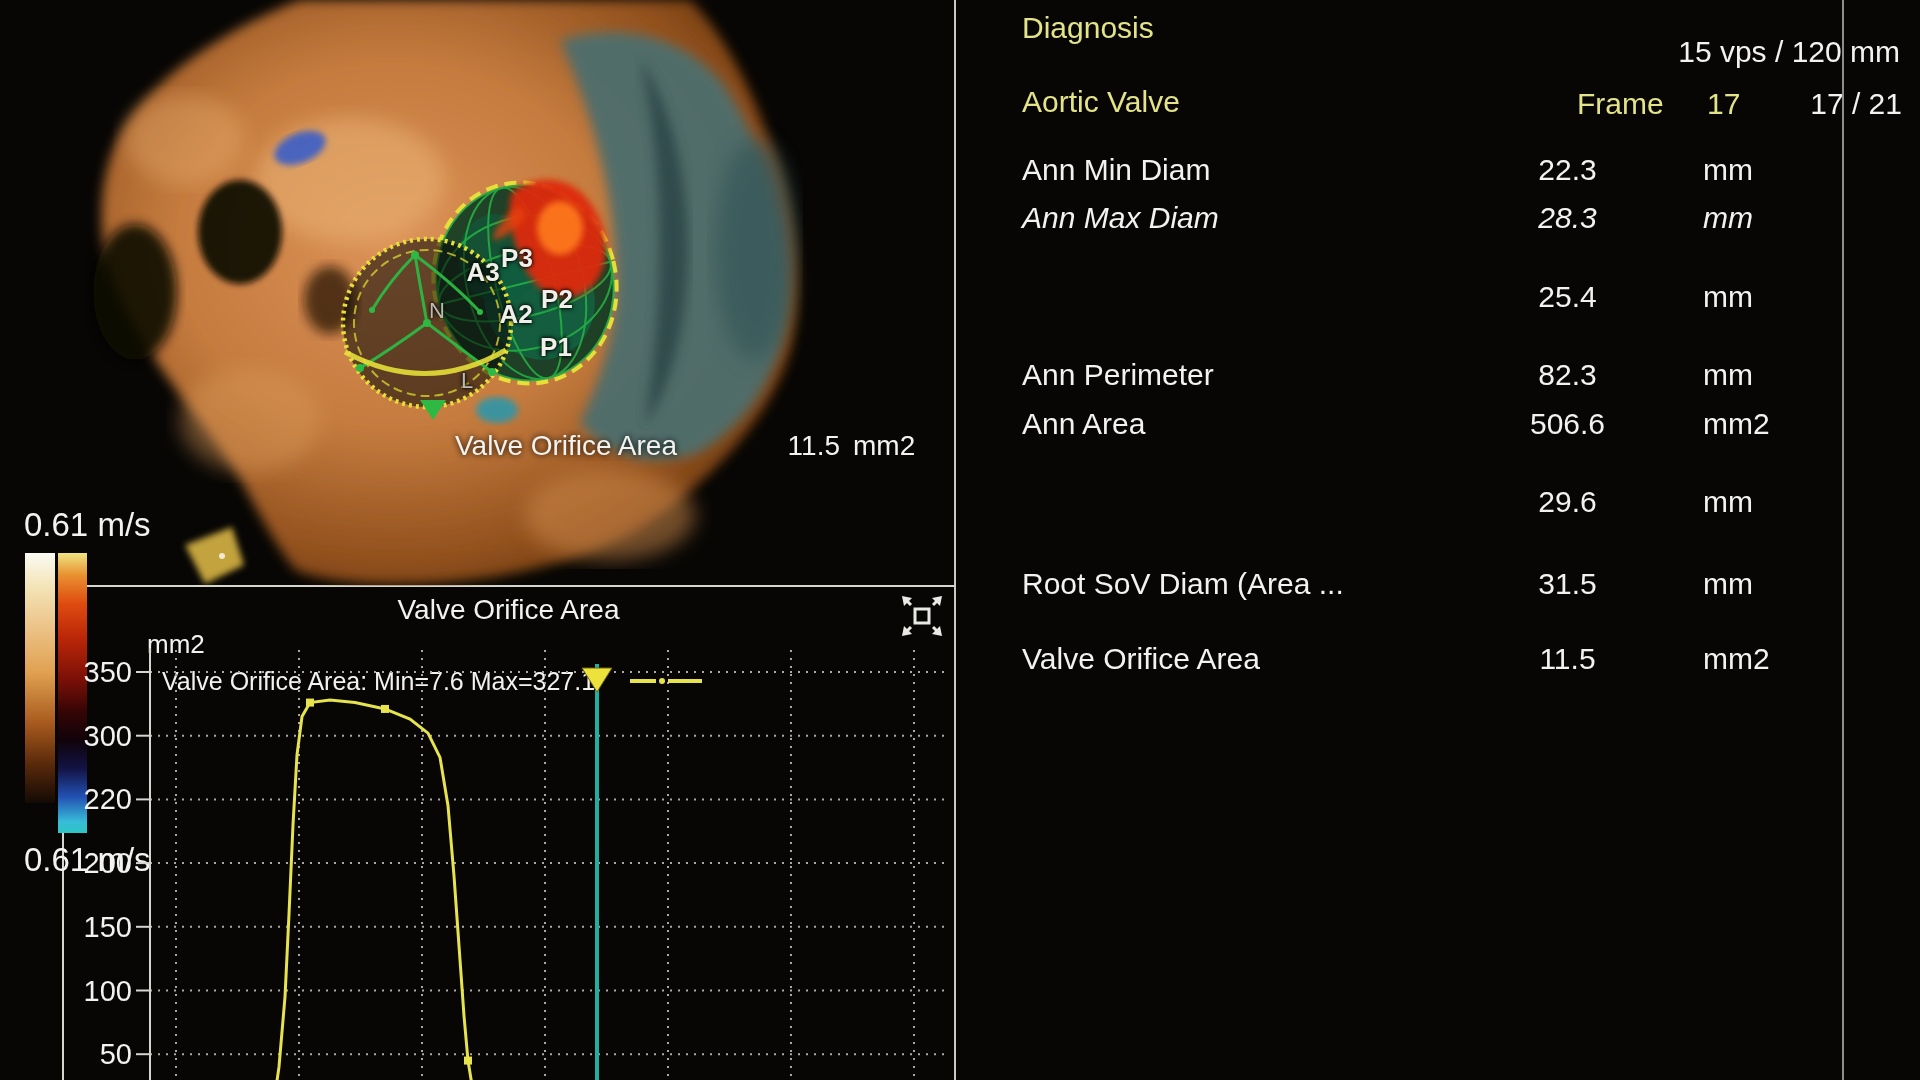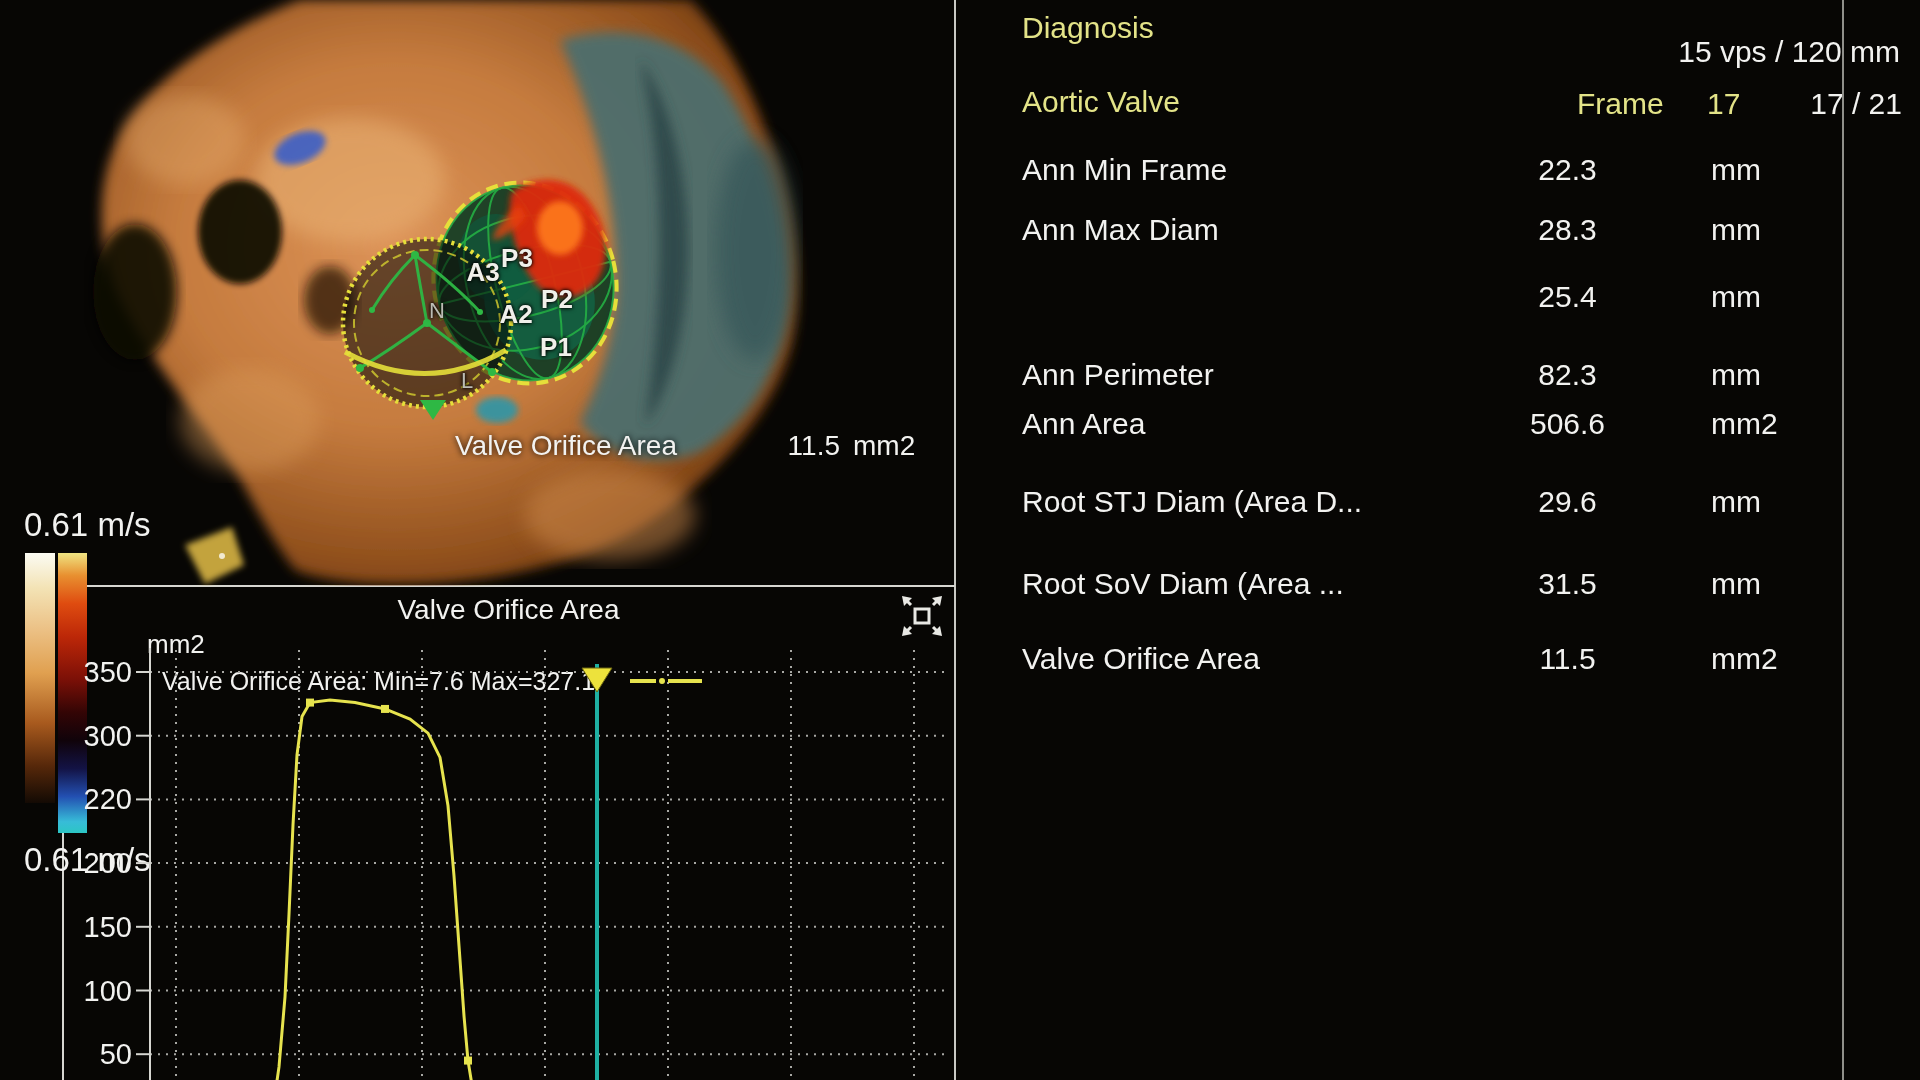--- a/index.html
+++ b/index.html
@@ -16,21 +16,21 @@
   .hdr{font-size:30px;line-height:32px;white-space:nowrap;}
   #diagnosis{left:1022px;top:12px;}
   #acquisition{left:1400px;top:36px;width:500px;text-align:right;color:#f2f2f0;}
   #section-title{left:1022px;top:86px;}
   #frame-label{left:1577px;top:88px;}
   #frame-number{left:1707px;top:88px;color:#e3e388;text-align:right;}
   #frame-fraction{left:1650px;top:88px;width:252px;text-align:right;color:#f2f2f0;}
   .m-row{position:absolute;left:0;top:0;width:1920px;height:32px;font-size:30px;line-height:32px;}
   .m-label{position:absolute;left:1022px;white-space:nowrap;}
   .m-value{position:absolute;left:1450px;width:235px;text-align:center;}
-  .m-unit{position:absolute;left:1703px;margin-left:8px;}
+  .m-unit{position:absolute;left:1703px;}
   
   #cb-top-label{left:24px;top:506px;font-size:33px;}
   #cb-bottom-label{left:24px;top:841px;font-size:33px;}
   #cb-left{left:25px;top:553px;width:30px;height:250px;
     background:linear-gradient(#fbfbf3 0%,#f3e3b5 14%,#ecc287 30%,#e0a050 48%,#a85a1e 68%,#57280a 85%,#130a04 100%);}
   #cb-right{left:58px;top:553px;width:29px;height:280px;
     background:linear-gradient(#efe482 0%,#e89030 8%,#df4c10 18%,#bc2708 30%,#7c1007 45%,#330505 57%,#10030a 67%,#131345 77%,#2350b2 87%,#37bcd8 96%,#2cc6c4 100%);}
   
   #chart-title{left:62px;top:594px;width:893px;text-align:center;font-size:28px;}
   #chart-ylabel{left:147px;top:629px;font-size:26px;}
@@ -52,45 +52,44 @@
 <body>
 
 <div class="abs hdr yellow" id="diagnosis">Diagnosis</div>
 <div class="abs hdr" id="acquisition">15 vps / 120 mm</div>
 <div class="abs hdr yellow" id="section-title">Aortic Valve</div>
 <div class="abs hdr yellow" id="frame-label">Frame</div>
 <div class="abs hdr" id="frame-number">17</div>
 <div class="abs hdr" id="frame-fraction">17 / 21</div>
 <div id="measurement-list">
     <div class="m-row" style="top: 154px;">
-      <span class="m-label">Ann Min Frame</span>
+      <span class="m-label">Ann Min Diam</span>
       <span class="m-value">22.3</span>
       <span class="m-unit">mm</span>
     </div>
-    <div class="m-row" style="top: 214px;">
+    <div class="m-row" style="top: 202px; font-style: italic;">
       <span class="m-label">Ann Max Diam</span>
       <span class="m-value">28.3</span>
       <span class="m-unit">mm</span>
     </div>
     <div class="m-row" style="top: 281px;">
       <span class="m-value">25.4</span>
       <span class="m-unit">mm</span>
     </div>
     <div class="m-row" style="top: 359px;">
       <span class="m-label">Ann Perimeter</span>
       <span class="m-value">82.3</span>
       <span class="m-unit">mm</span>
     </div>
     <div class="m-row" style="top: 408px;">
       <span class="m-label">Ann Area</span>
       <span class="m-value">506.6</span>
       <span class="m-unit">mm2</span>
     </div>
     <div class="m-row" style="top: 486px;">
-      <span class="m-label">Root STJ Diam (Area D...</span>
       <span class="m-value">29.6</span>
       <span class="m-unit">mm</span>
     </div>
     <div class="m-row" style="top: 568px;">
       <span class="m-label">Root SoV Diam (Area ...</span>
       <span class="m-value">31.5</span>
       <span class="m-unit">mm</span>
     </div>
     <div class="m-row" style="top: 643px;">
       <span class="m-label">Valve Orifice Area</span>

